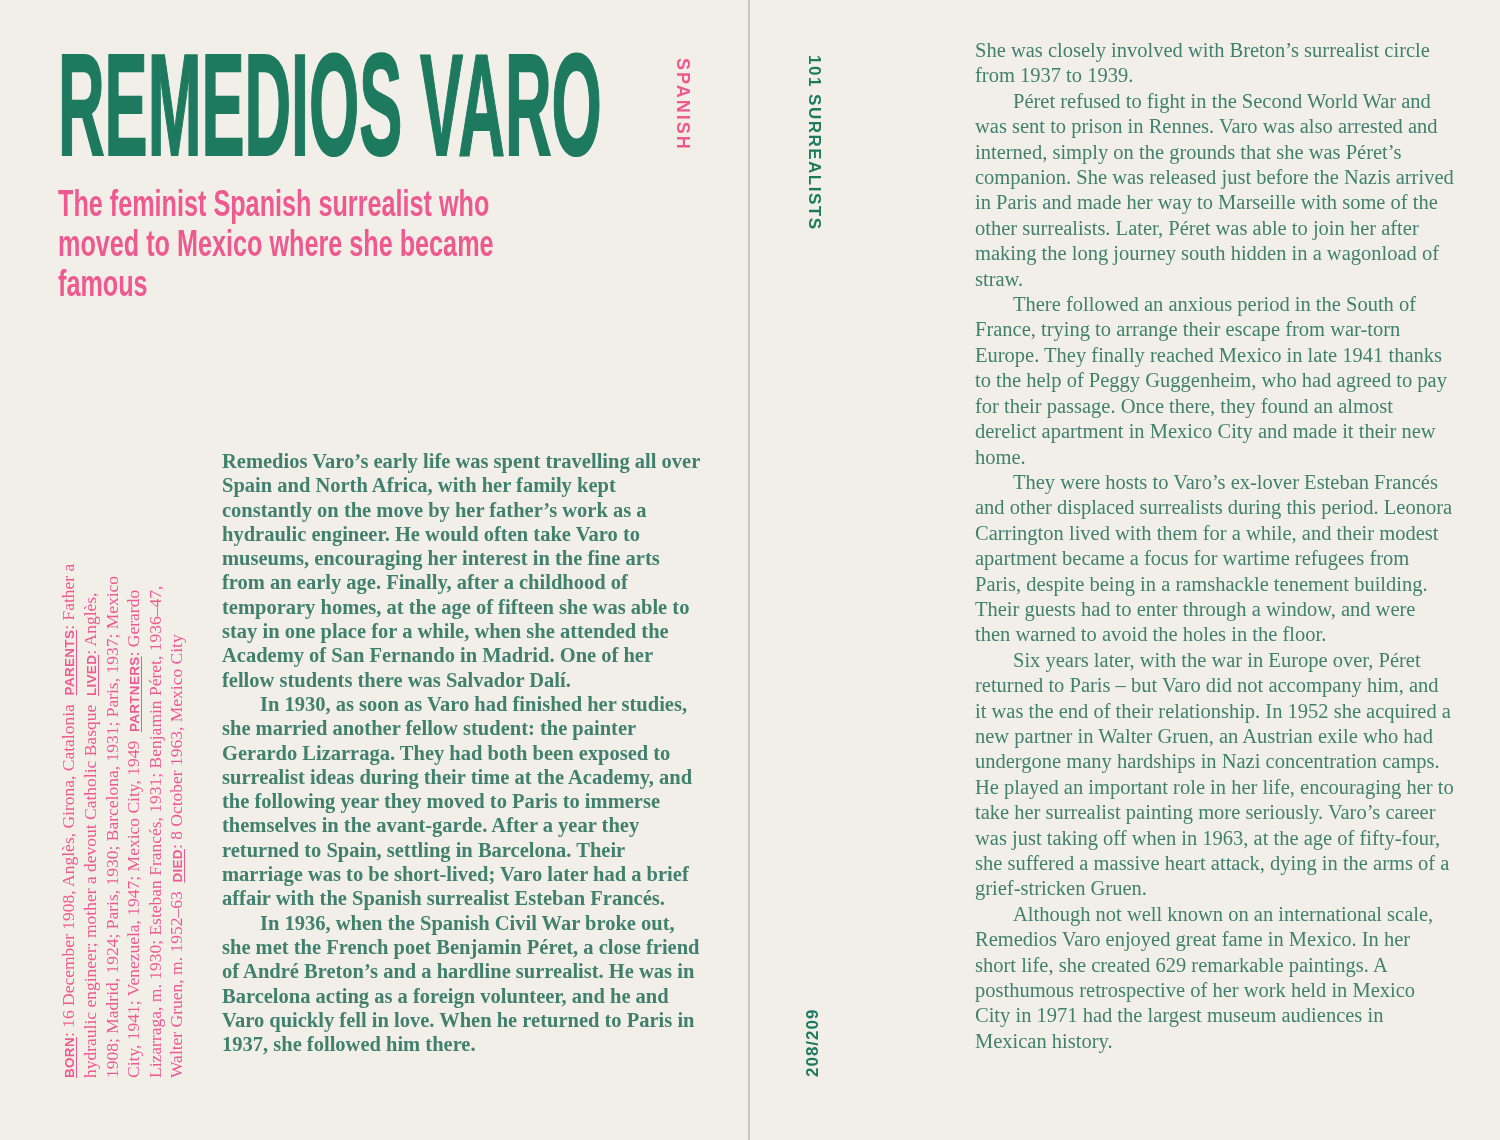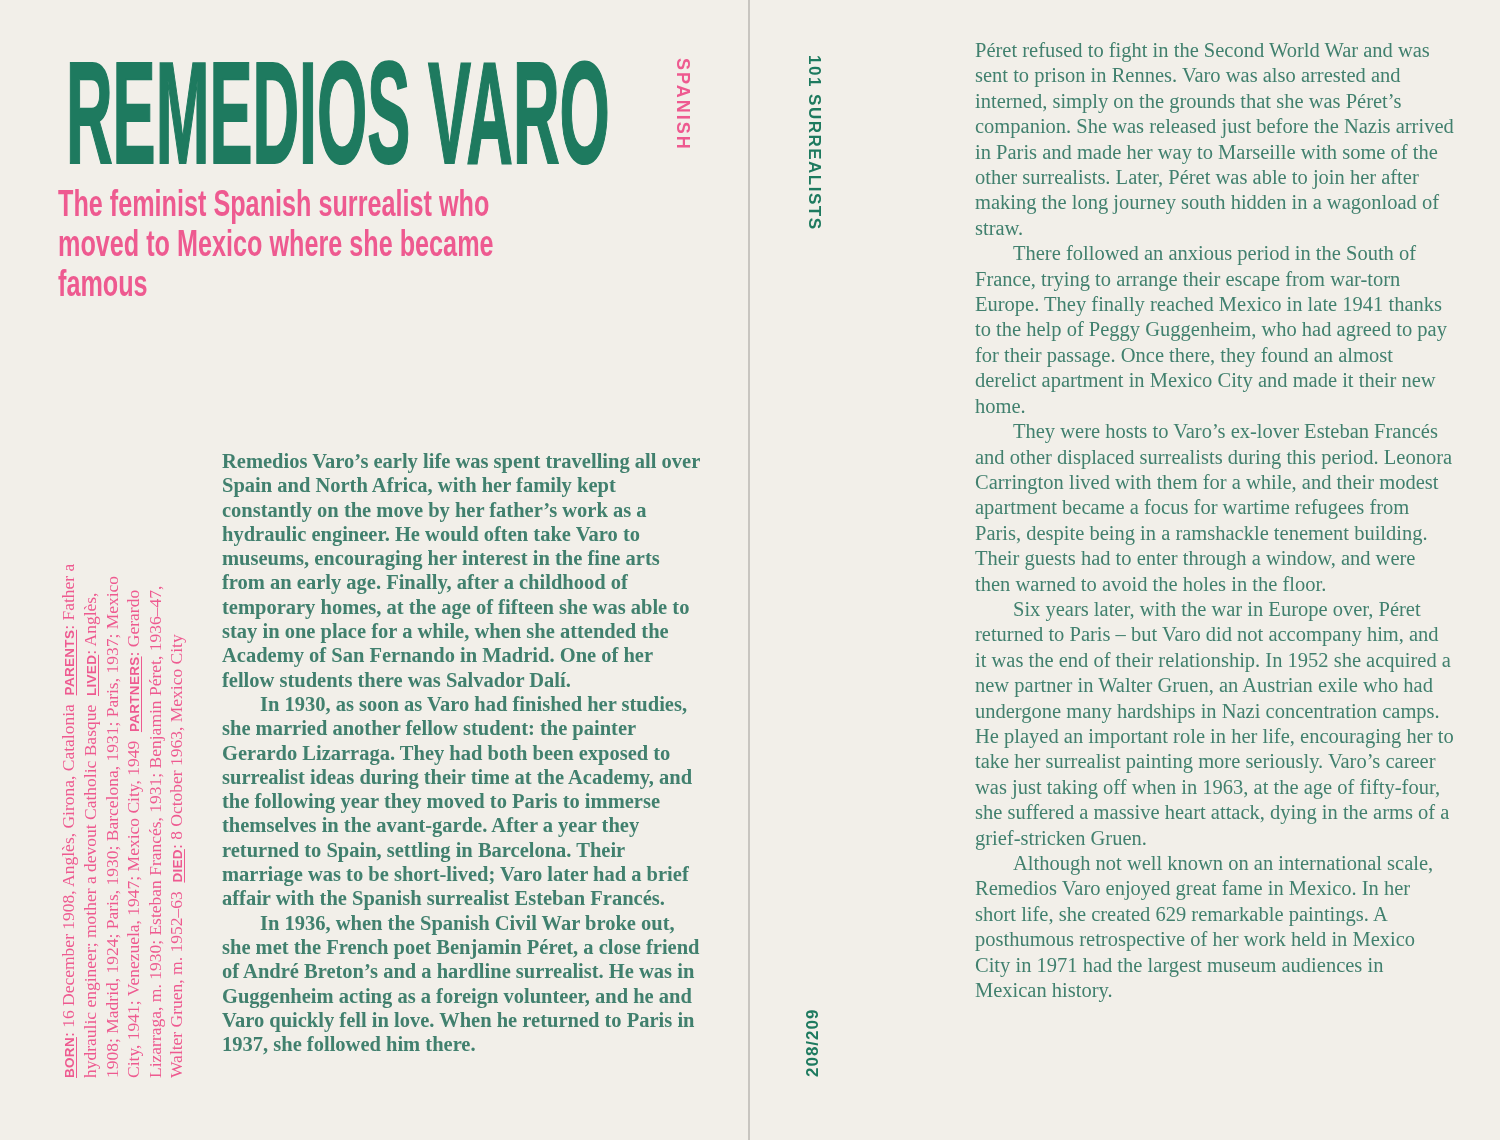--- a/index.html
+++ b/index.html
@@ -14,21 +14,21 @@
     width:1500px;height:1140px;
     background:var(--background);
     font-family:"Liberation Serif",serif;
     overflow:hidden;
   }
   .spread{position:relative;width:1500px;height:1140px;background:var(--background);}
   .divider{position:absolute;left:748px;top:0;width:2px;height:1140px;background:var(--divider);}
 
   
   .title{
-    position:absolute;left:58px;top:33px;margin:8px;
+    position:absolute;left:58px;top:33px;margin:0;
     color:var(--green);
     font-family:"Liberation Sans",sans-serif;
     font-weight:bold;font-size:145px;line-height:1;
     white-space:nowrap;
   }
   .title .squeeze{display:inline-block;transform:scaleX(0.445);transform-origin:0 0;white-space:nowrap;-webkit-text-stroke:2px currentColor;}
   .subtitle{
     position:absolute;left:58px;top:184px;width:680px;
     color:var(--pink);
     font-family:"Liberation Sans",sans-serif;
@@ -98,32 +98,33 @@
 
     <div class="subtitle">The feminist Spanish surrealist who moved to Mexico where she became famous</div>
 
     <div class="vert tab-spanish">SPANISH</div>
 
     <div class="facts" id="facts"><span class="fact-label">BORN</span><span class="fact-text">: 16 December 1908, Anglès, Girona, Catalonia</span><span class="fact-label">PARENTS</span><span class="fact-text">: Father a hydraulic engineer; mother a devout Catholic Basque</span><span class="fact-label">LIVED</span><span class="fact-text">: Anglès, 1908; Madrid, 1924; Paris, 1930; Barcelona, 1931; Paris, 1937; Mexico City, 1941; Venezuela, 1947; Mexico City, 1949</span><span class="fact-label">PARTNERS</span><span class="fact-text">: Gerardo Lizarraga, m. 1930; Esteban Francés, 1931; Benjamin Péret, 1936–47, Walter Gruen, m. 1952–63</span><span class="fact-label">DIED</span><span class="fact-text">: 8 October 1963, Mexico City</span></div>
 
     <div class="body-col left-col" id="left-paras">
         <p class="para">Remedios Varo’s early life was spent travelling all over Spain and North Africa, with her family kept constantly on the move by her father’s work as a hydraulic engineer. He would often take Varo to museums, encouraging her interest in the fine arts from an early age. Finally, after a childhood of temporary homes, at the age of fifteen she was able to stay in one place for a while, when she attended the Academy of San Fernando in Madrid. One of her fellow students there was Salvador Dalí.</p>
         <p class="para">In 1930, as soon as Varo had finished her studies, she married another fellow student: the painter Gerardo Lizarraga. They had both been exposed to surrealist ideas during their time at the Academy, and the following year they moved to Paris to immerse themselves in the avant-garde. After a year they returned to Spain, settling in Barcelona. Their marriage was to be short-lived; Varo later had a brief affair with the Spanish surrealist Esteban Francés.</p>
-        <p class="para">In 1936, when the Spanish Civil War broke out, she met the French poet Benjamin Péret, a close friend of André Breton’s and a hardline surrealist. He was in Guggenheim acting as a foreign volunteer, and he and Varo quickly fell in love. When he returned to Paris in 1937, she followed him there.</p>
+        <p class="para">In 1936, when the Spanish Civil War broke out, she met the French poet Benjamin Péret, a close friend of André Breton’s and a hardline surrealist. He was in Barcelona acting as a foreign volunteer, and he and Varo quickly fell in love. When he returned to Paris in 1937, she followed him there.</p>
       </div>
   </div>
 
   <div class="divider"></div>
 
   <div>
     <div class="vert series">101 SURREALISTS</div>
 
     <div class="vert folio">208/209</div>
 
     <div class="body-col right-col" id="right-paras">
+        <p class="para">She was closely involved with Breton’s surrealist circle from 1937 to 1939.</p>
         <p class="para">Péret refused to fight in the Second World War and was sent to prison in Rennes. Varo was also arrested and interned, simply on the grounds that she was Péret’s companion. She was released just before the Nazis arrived in Paris and made her way to Marseille with some of the other surrealists. Later, Péret was able to join her after making the long journey south hidden in a wagonload of straw.</p>
         <p class="para">There followed an anxious period in the South of France, trying to arrange their escape from war-torn Europe. They finally reached Mexico in late 1941 thanks to the help of Peggy Guggenheim, who had agreed to pay for their passage. Once there, they found an almost derelict apartment in Mexico City and made it their new home.</p>
         <p class="para">They were hosts to Varo’s ex-lover Esteban Francés and other displaced surrealists during this period. Leonora Carrington lived with them for a while, and their modest apartment became a focus for wartime refugees from Paris, despite being in a ramshackle tenement building. Their guests had to enter through a window, and were then warned to avoid the holes in the floor.</p>
         <p class="para">Six years later, with the war in Europe over, Péret returned to Paris – but Varo did not accompany him, and it was the end of their relationship. In 1952 she acquired a new partner in Walter Gruen, an Austrian exile who had undergone many hardships in Nazi concentration camps. He played an important role in her life, encouraging her to take her surrealist painting more seriously. Varo’s career was just taking off when in 1963, at the age of fifty-four, she suffered a massive heart attack, dying in the arms of a grief-stricken Gruen.</p>
         <p class="para">Although not well known on an international scale, Remedios Varo enjoyed great fame in Mexico. In her short life, she created 629 remarkable paintings. A posthumous retrospective of her work held in Mexico City in 1971 had the largest museum audiences in Mexican history.</p>
       </div>
   </div>
 
 </div>
 

